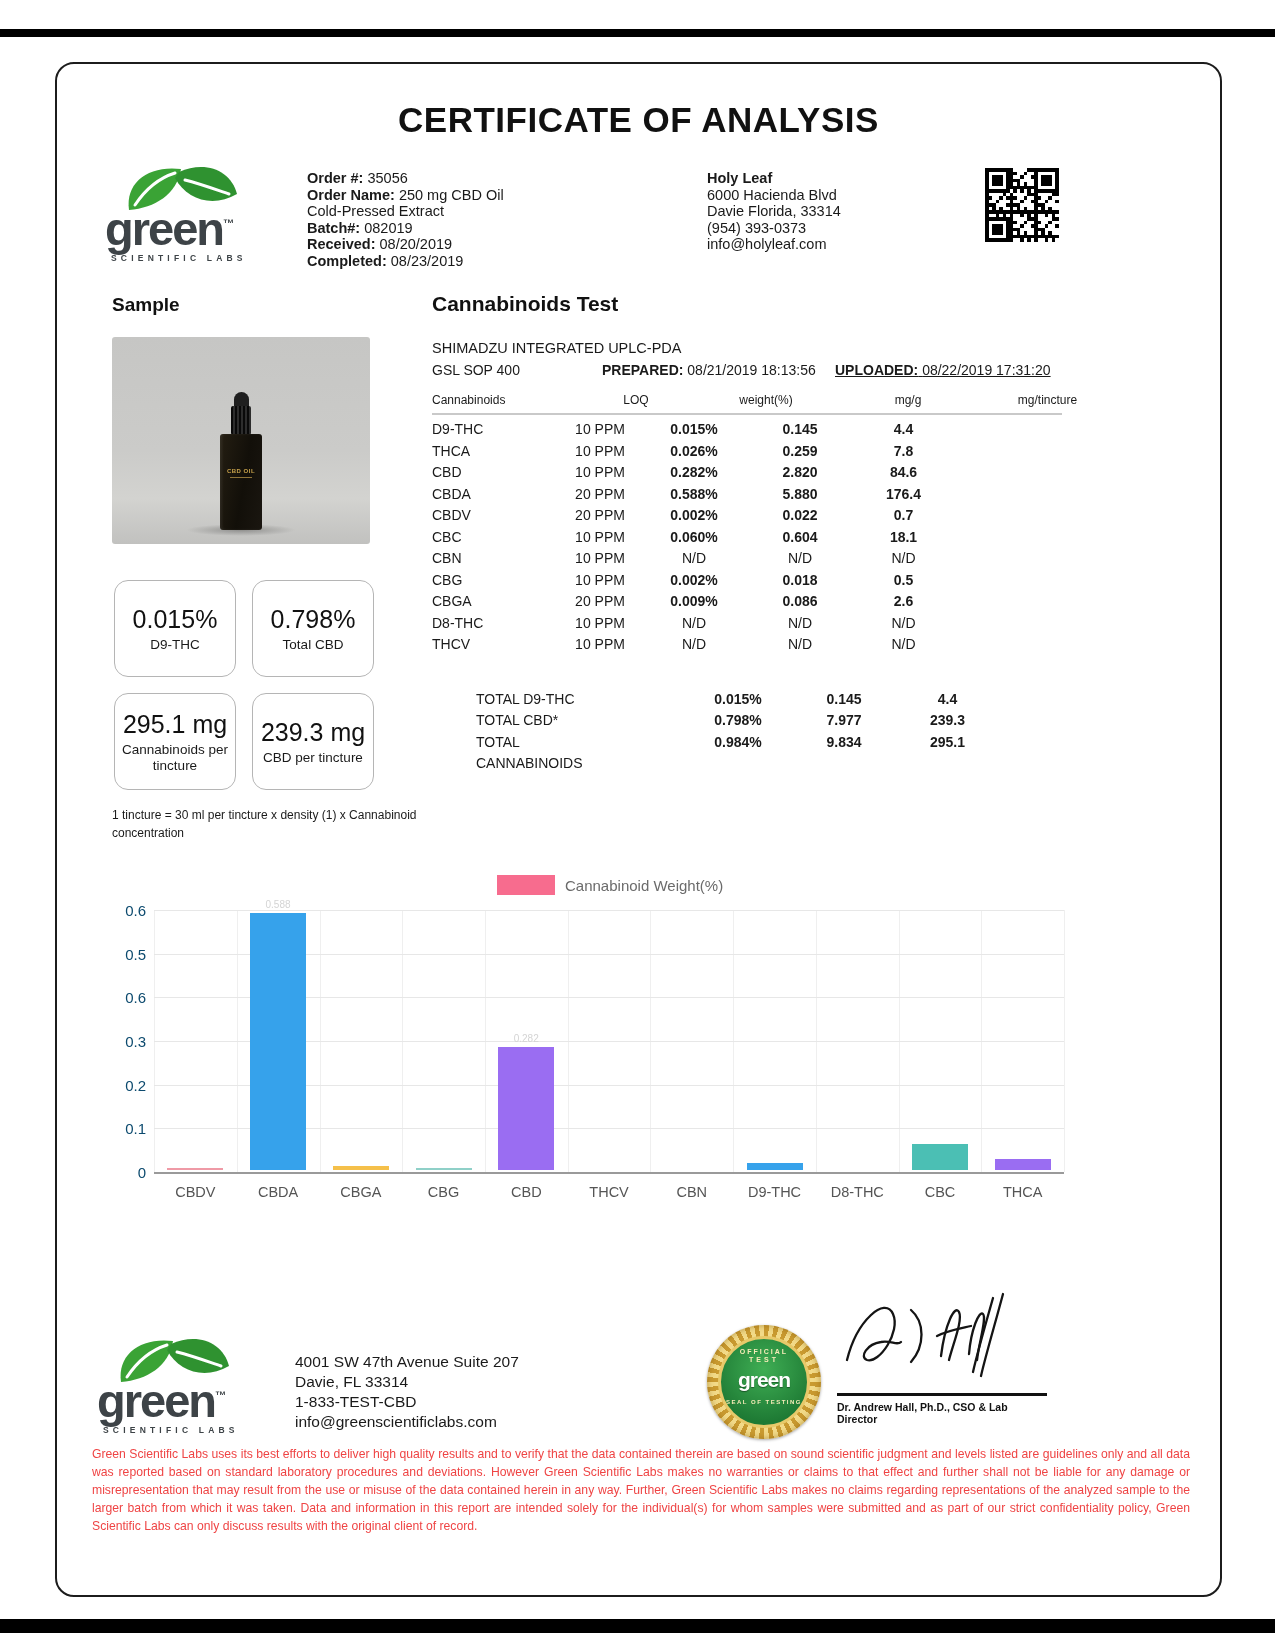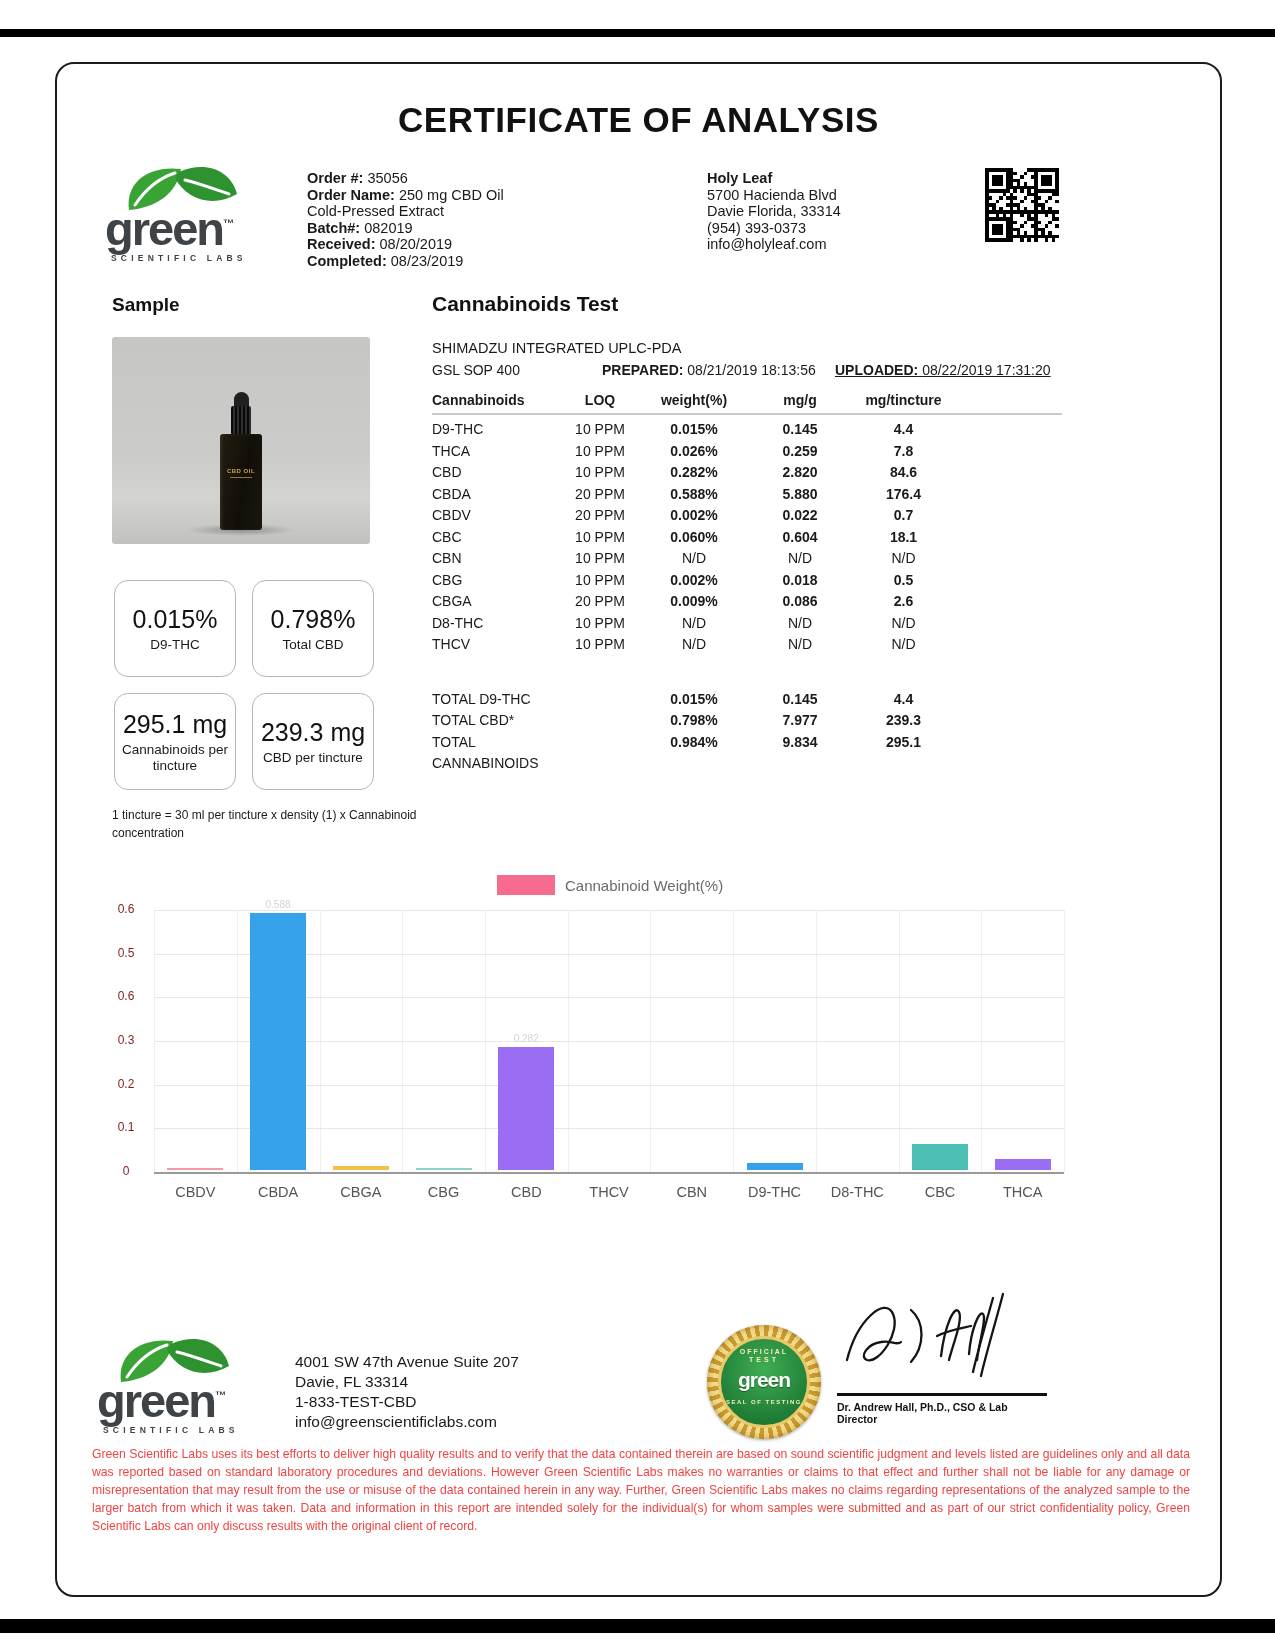--- a/index.html
+++ b/index.html
@@ -71,37 +71,37 @@
   
   .instrument { position:absolute; left:375px; top:276px; font-size:14.5px; }
   .meta { position:absolute; top:298px; font-size:14px; }
   .meta b { font-weight:bold; }
   .m-sop { left:375px; }
   .m-prep { left:545px; }
   .m-upl { left:778px;text-decoration:underline; }
 
   .cann-table { position:absolute; left:375px; top:325px; width:645px; font-size:14px; }
   .t-row { display:grid; grid-template-columns:130px 76px 112px 100px 107px; line-height:21.5px; }
-  .t-head { font-weight:bold; font-size:14px; line-height:22px; }
+  .t-head { font-weight:normal; font-size:12px; line-height:22px;gap:36px; }
   .t-underline { width:630px; height:2px; background:#c9c9c9; margin:2px 0 4px; }
   .t-c { text-align:center; }
   .t-c.first { text-align:left; }
   .t-c.b { font-weight:bold; }
-  .t-totals { margin-top:33px; }
+  .t-totals { margin-top:33px;margin-left:44px; }
 
   
   .legend { position:absolute; left:440px; top:811px; display:flex; align-items:center; }
   .legend-swatch { width:58px; height:20px; }
   .legend-label { margin-left:10px; font-size:15px; color:#6b6b6b; }
 
   .plot { position:absolute; left:97px; top:846px; width:910px; height:262px; }
   .hline { position:absolute; left:0; width:100%; height:1px; background:#e7e7e7; }
   .hline.axis { height:2px; background:#9a9a9a; }
   .vline { position:absolute; top:0; height:100%; width:1px; background:#efefef; }
-  .ytick { position:absolute; left:-48px; width:40px; text-align:center; font-size:12px; color:#7f1d1d; }
+  .ytick { position:absolute; left:-48px; width:40px; text-align:right; font-size:15px; color:#0c4a6e; }
   .cbar { position:absolute; bottom:2px; }
   .ghost { position:absolute; font-size:10px; color:#d4d4d4; text-align:center; }
   .xlabels { position:absolute; left:97px; top:1120px; width:910px; display:flex; }
   .xlabels span { flex:1; text-align:center; font-size:14.5px; color:#555; }
 
   .footnotes { position:absolute; left:35px; top:1146px; font-size:12px; line-height:19.5px; color:#1d1d1d; }
 
   
   .address { position:absolute; left:238px; top:1288px; font-size:15.5px; line-height:20px; }
 
@@ -152,21 +152,21 @@
       <div class="info-line"><b>Order Name: </b>250 mg CBD Oil</div>
       <div class="info-line">Cold-Pressed Extract</div>
       <div class="info-line"><b>Batch#: </b>082019</div>
       <div class="info-line"><b>Received: </b>08/20/2019</div>
       <div class="info-line"><b>Completed: </b>08/23/2019</div>
     </div>
 
   <div class="client-block">
     <div class="client-name">Holy Leaf</div>
     <div id="client-lines">
-        <div class="info-line">5700 Hacienda Blvd</div>
+        <div class="info-line">6000 Hacienda Blvd</div>
         <div class="info-line">Davie Florida, 33314</div>
         <div class="info-line">(954) 393-0373</div>
         <div class="info-line">info@holyleaf.com</div>
       </div>
   </div>
 
   <div class="qr" id="qr-box"><svg viewBox="0 0 21 21">
         <rect x="0" y="0" width="1" height="1" fill="#000"></rect>
         <rect x="1" y="0" width="1" height="1" fill="#000"></rect>
         <rect x="2" y="0" width="1" height="1" fill="#000"></rect>

